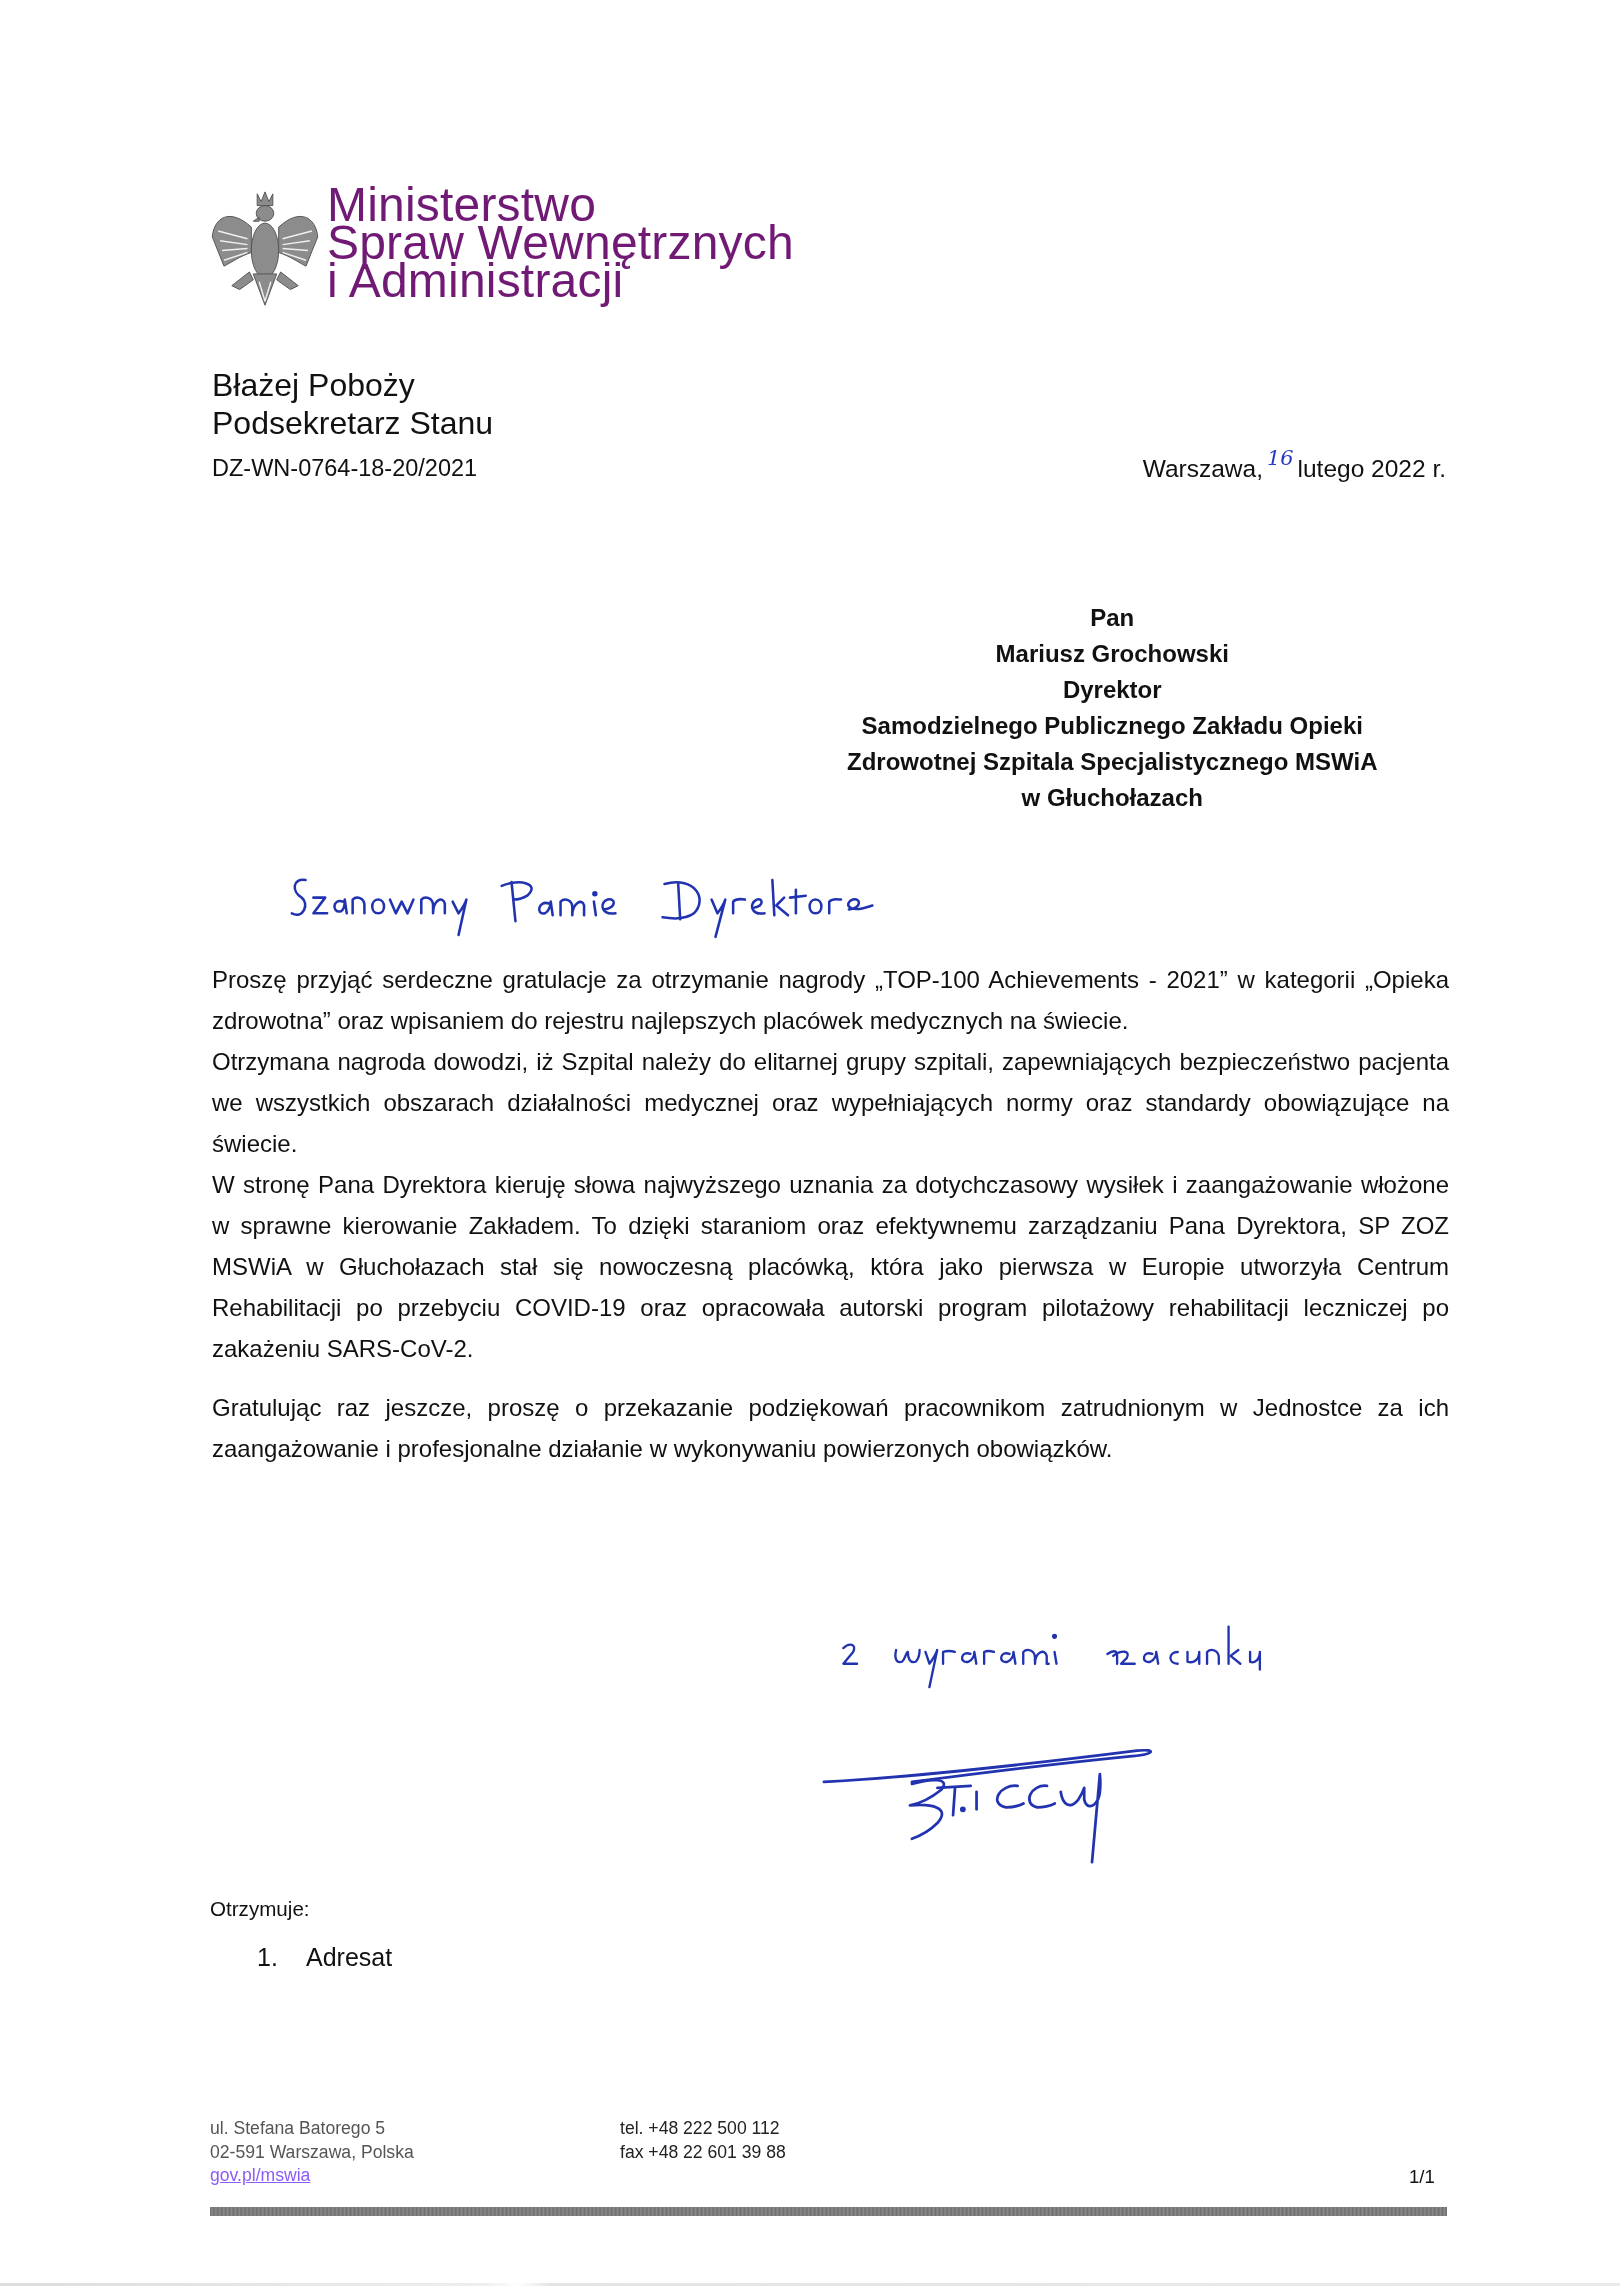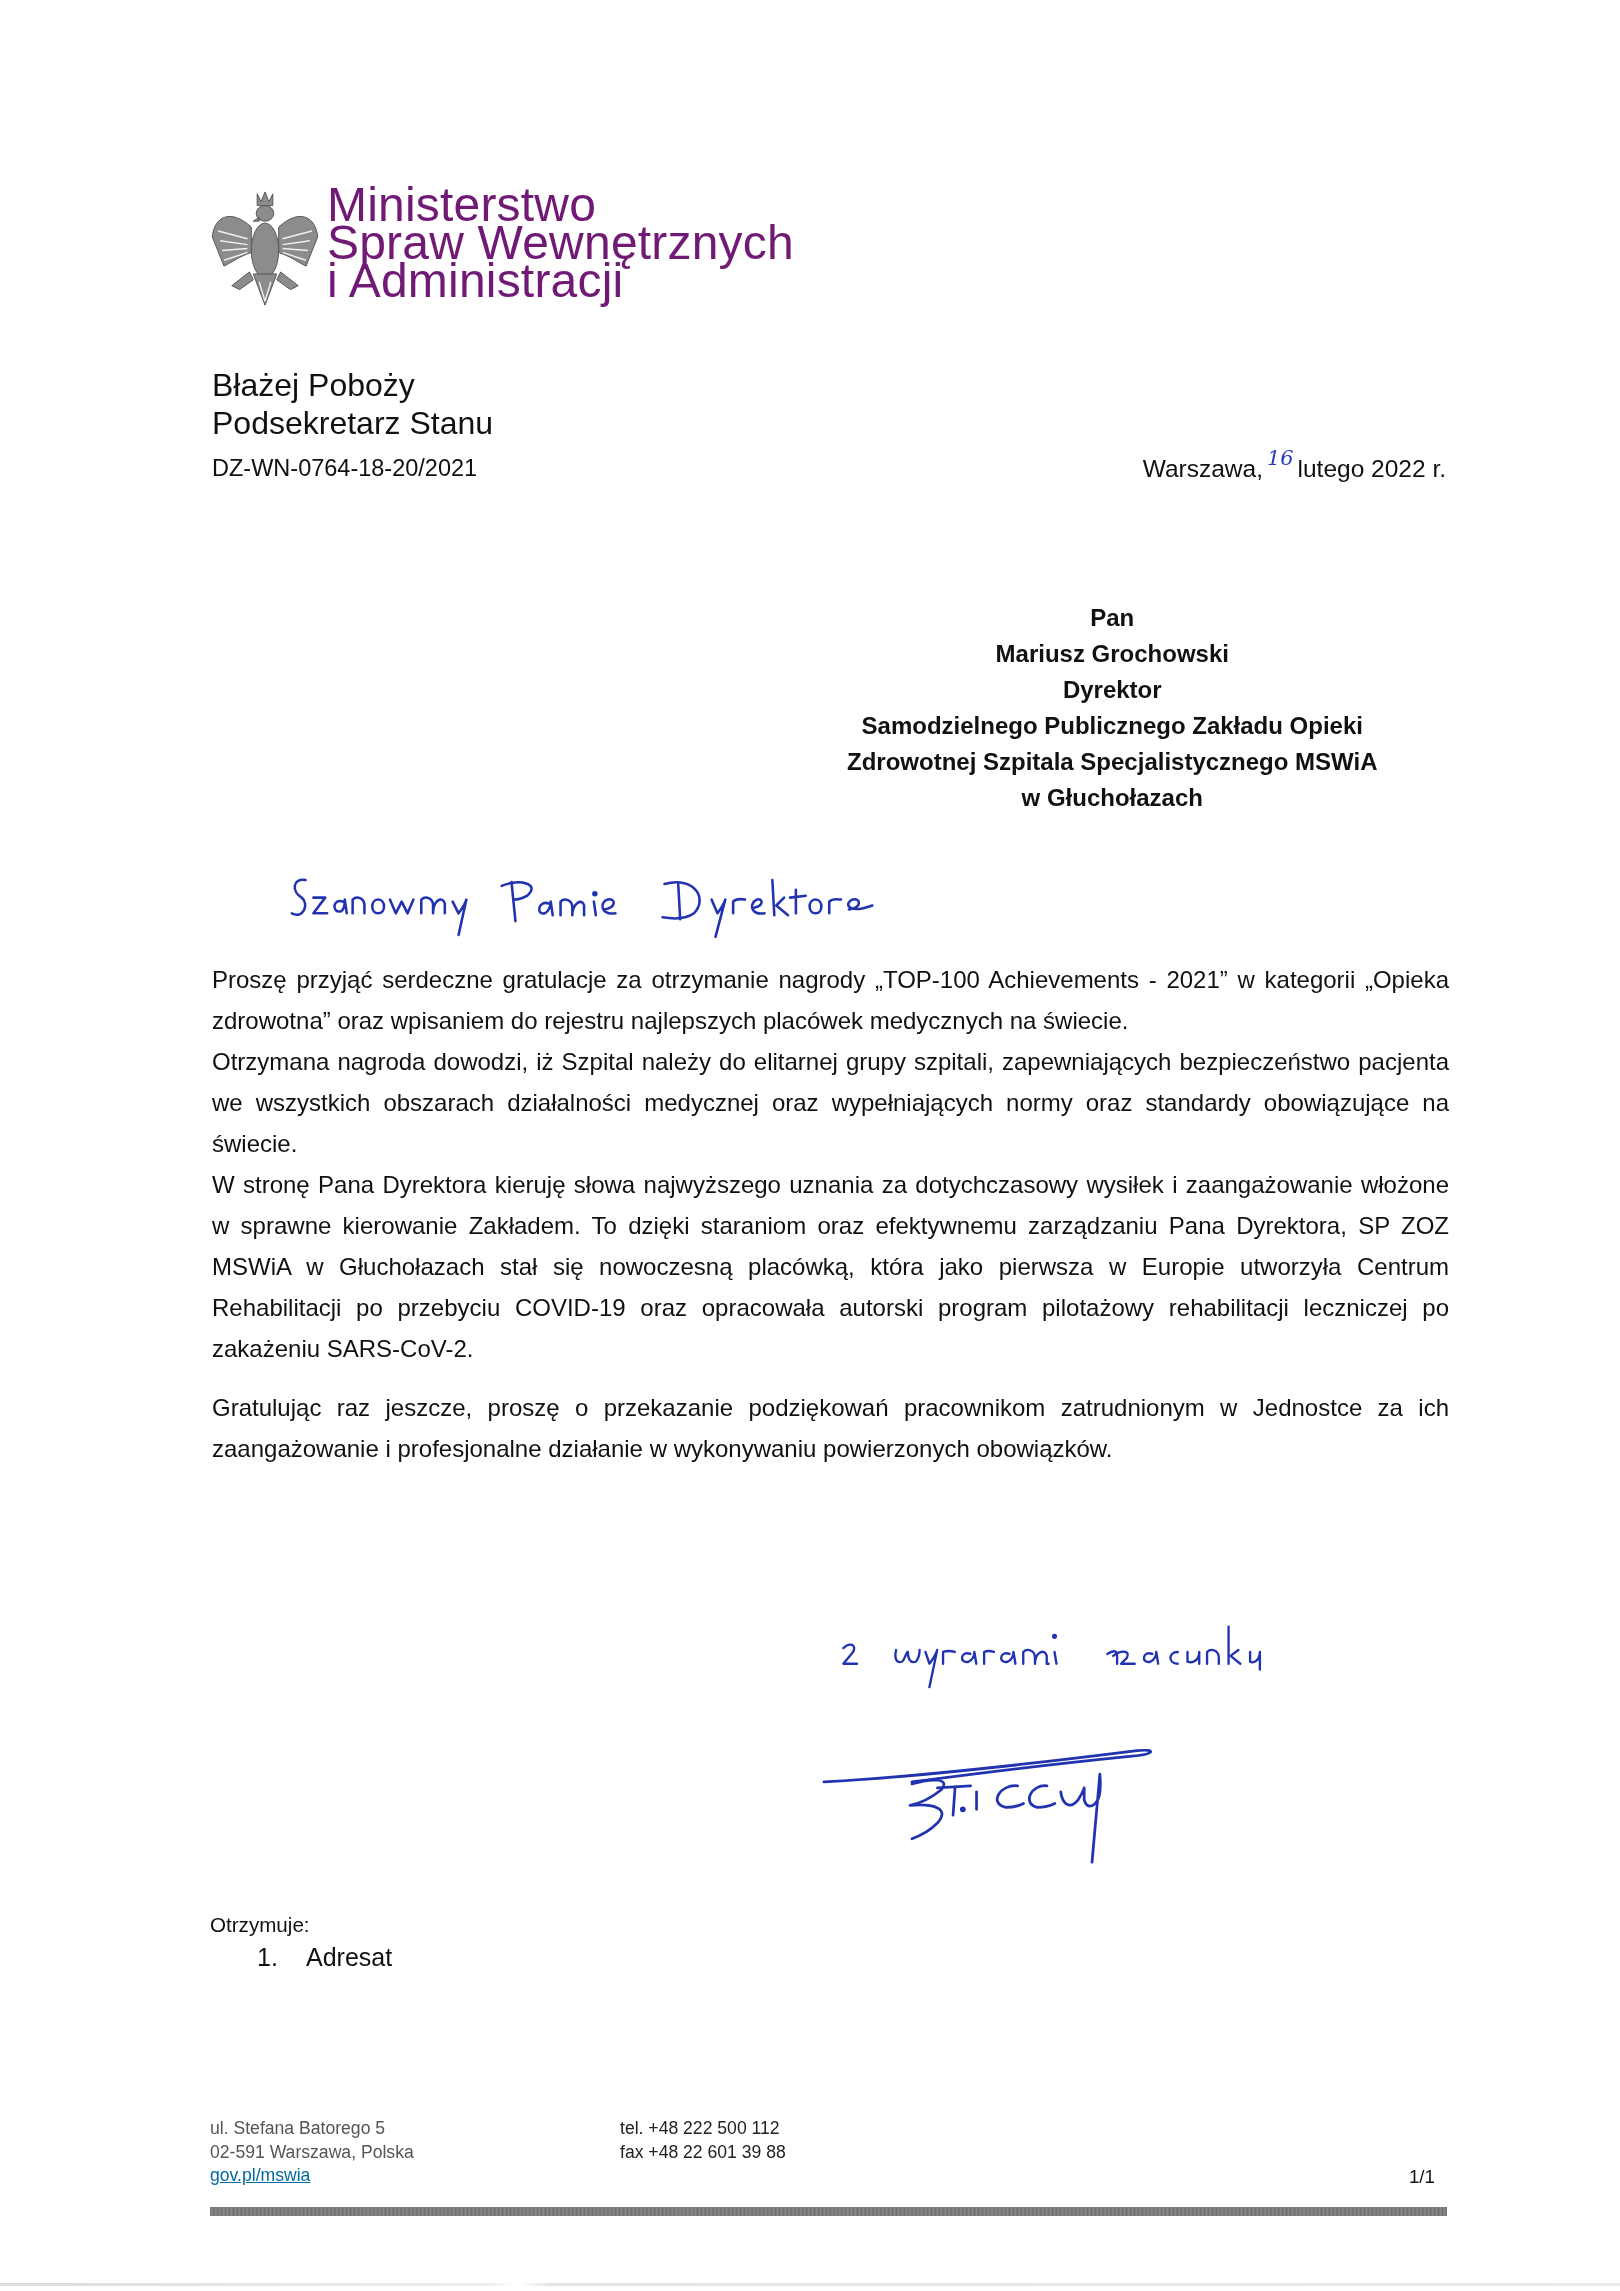--- a/index.html
+++ b/index.html
@@ -16,25 +16,25 @@
   .refno { left: 212px; top: 455px; font-size: 23.5px; }
   .dateline { right: 174px; top: 455px; font-size: 24.5px; white-space: nowrap; }
   .dateline .hand-num { font-family: "DejaVu Serif", serif; font-style: italic; color: #2a3bbf; font-size: 21px; position: relative; top: -11.8px; margin: 0 3.9px 0 3.9px; }
   .recipient { left: 847px; top: 600px; font-size: 24px; line-height: 36px; font-weight: 700; text-align: center; }
   .greeting { left: 284px; top: 870px; width: 608px; height: 69px; }
   .body-text { left: 212px; top: 959px; width: 1237px; font-size: 24px; line-height: 41px; }
   .body-text p { margin: 0; text-align: justify; text-align-last: left; }
   .body-text p.gap { margin-top: 17.6px; }
   .closing-hand { left: 823px; top: 1607px; width: 510px; height: 88px; }
   .signature { left: 814px; top: 1735px; width: 421px; height: 137px; }
-  .recv-label { left: 210px; top: 1897px; font-size: 20.6px; margin-top: 16px; }
+  .recv-label { left: 210px; top: 1897px; font-size: 20.6px; }
   .recv-item { left: 257px; top: 1943px; font-size: 25px; }
   .recv-item .num { display: inline-block; width: 49px; }
   .footer-addr { left: 210px; top: 2117px; font-size: 17.6px; line-height: 23.5px; color: #555; }
-  .footer-addr .link { color: #0369a1; text-decoration: underline; }
+  .footer-addr .link { color: #8b5cf6; text-decoration: underline; }
   .footer-contact { left: 572px; top: 2117px; font-size: 17.6px; line-height: 23.5px; color: #222; margin-left: 48px; }
   .page-num { left: 1409px; top: 2166px; font-size: 18.6px; }
   .footer-bar { left: 210px; top: 2207px; width: 1237px; height: 8.8px; background: repeating-linear-gradient(90deg, #6e6e6e 0px, #8a8a8a 2px, #707070 3.9px); }
   .scan-edge { left: 0; top: 2283px; width: 1620px; height: 2.9px; background: linear-gradient(90deg, #ddd, #eee 30%, #fff 32%, #e4e4e4 34%, #eaeaea 100%); }
 </style>
 </head>
 <body>
 
 <div class="abs logo-wrap">
   <svg width="110" height="125" viewBox="0 0 112 128">

